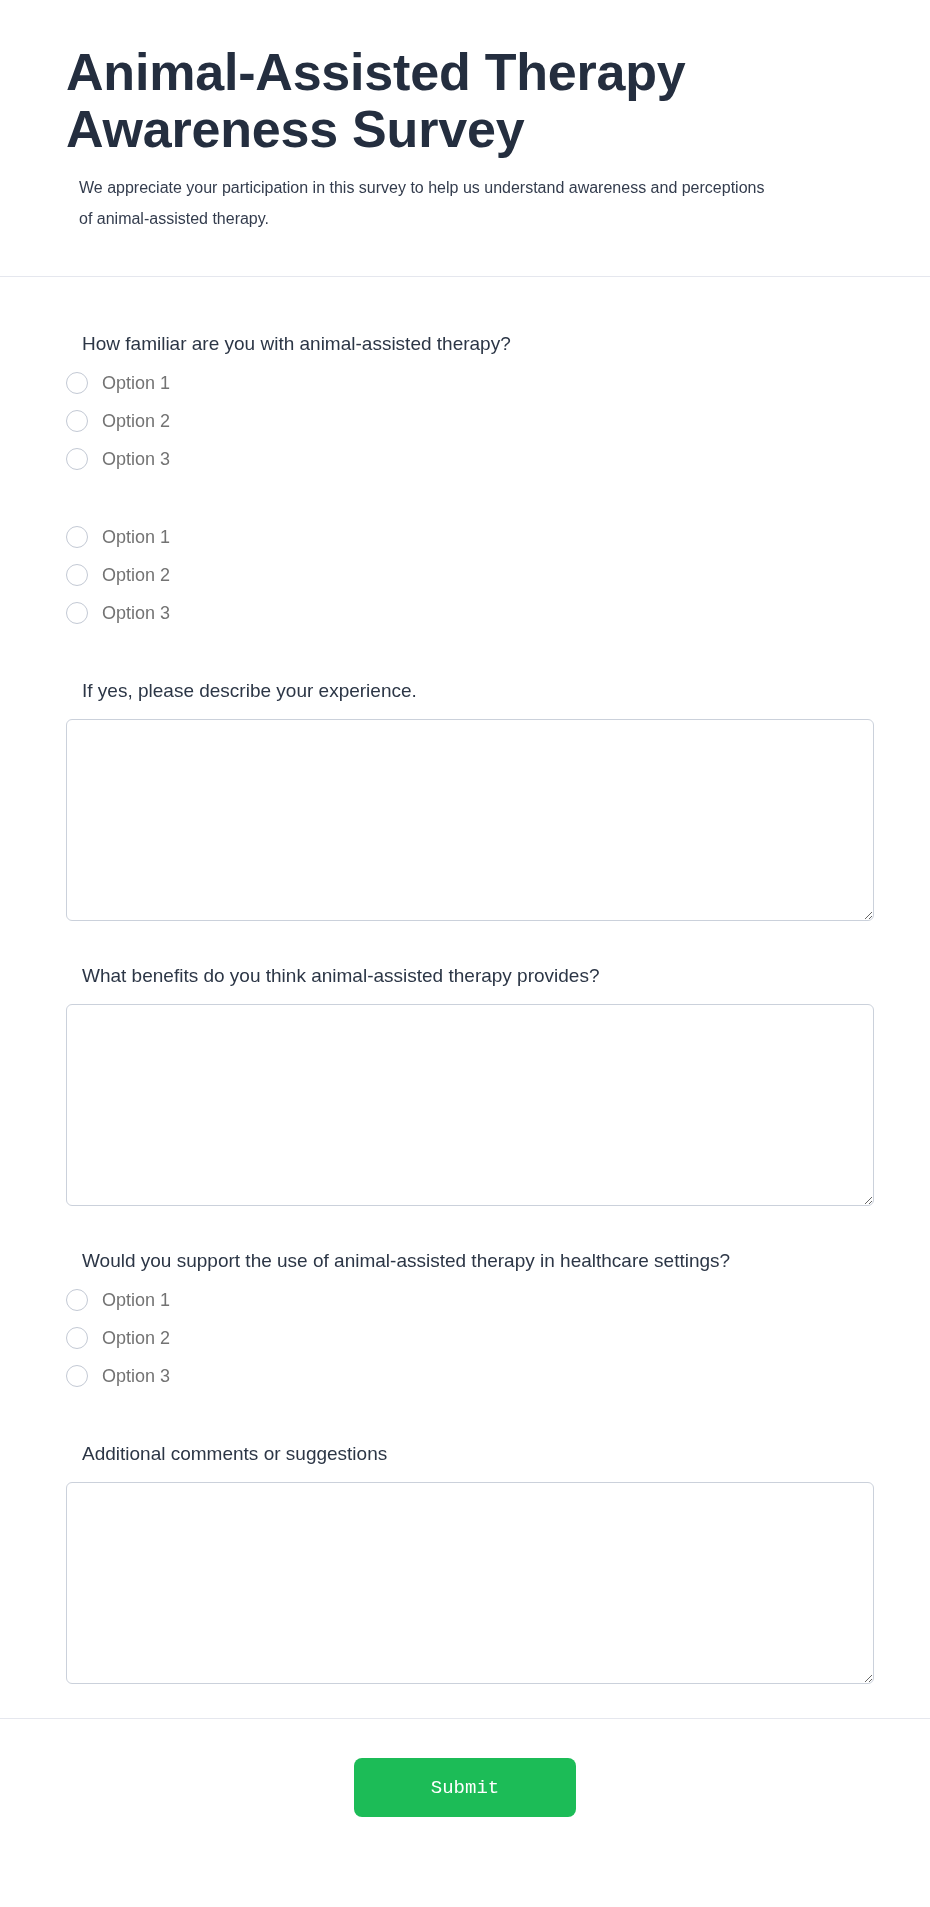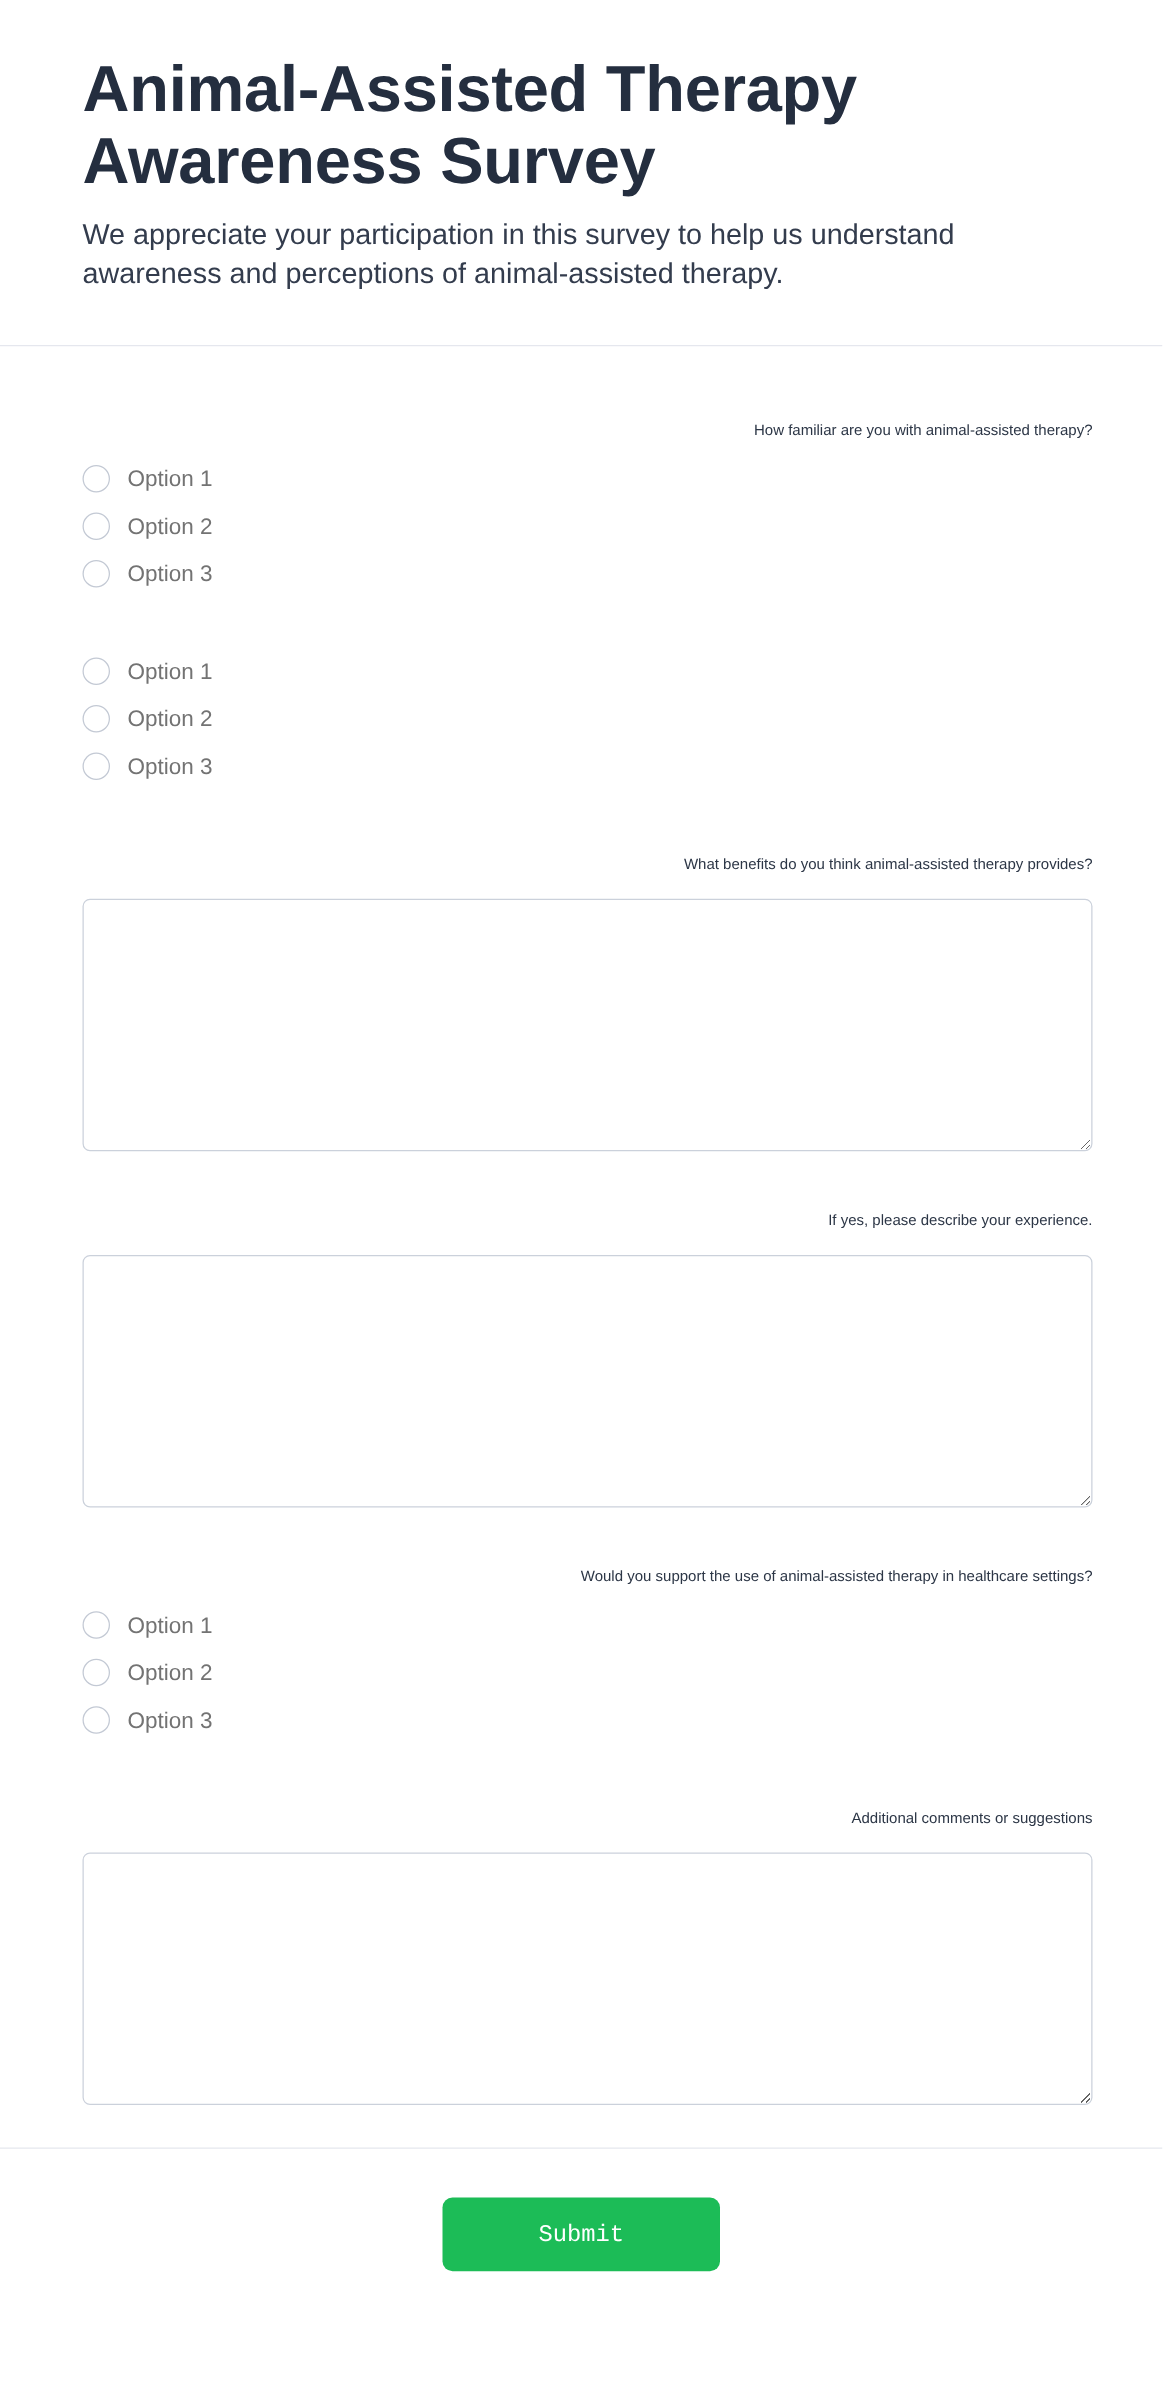--- a/index.html
+++ b/index.html
@@ -21,23 +21,23 @@
   .page-title {
     margin: 0;
     max-width: 808px;
     font-size: 52px;
     line-height: 57px;
     font-weight: 700;
     color: #242e3f;
     letter-spacing: -0.2px;
   }
   .page-desc {
-    margin: 14px 0 0 0;
+    margin: 14px 0 0 13px;
     max-width: 700px;
-    font-size: 23px;
+    font-size: 16px;
     line-height: 31px;
     color: #333c4d;
   }
 
   .divider {
     height: 1px;
     background: #e5e7ee;
     width: 100%;
   }
 
@@ -45,24 +45,23 @@
   .form-body {
     padding: 56px 56px 34px 66px;
   }
   .field { margin-bottom: 44px; }
   .field.radio-field { margin-bottom: 56px; }
   .field:last-child { margin-bottom: 0; }
 
   .q-label {
     display: block;
     margin: 0 0 17px 16px;
-    font-size: 12px;
+    font-size: 19px;
     line-height: 22px;
     color: #2c3646;
-    text-align: right;
   }
 
   .radio-row {
     display: flex;
     align-items: center;
     margin-bottom: 16px;
     cursor: pointer;
   }
   .radio-row:last-child { margin-bottom: 0; }
   .radio-row input[type="radio"] {
@@ -153,26 +152,26 @@
       <input type="radio" name="q1" style="">
       <span class="opt-text">Option 2</span>
     </label>
     <label class="radio-row">
       <input type="radio" name="q1" style="">
       <span class="opt-text">Option 3</span>
     </label>
   </div>
 
   <div class="field">
+    <span class="q-label">If yes, please describe your experience.</span>
+    <textarea class="answer-box" style=""></textarea>
+  </div>
+
+  <div class="field">
     <span class="q-label">What benefits do you think animal-assisted therapy provides?</span>
-    <textarea class="answer-box" style=""></textarea>
-  </div>
-
-  <div class="field">
-    <span class="q-label">If yes, please describe your experience.</span>
     <textarea class="answer-box" style=""></textarea>
   </div>
 
   <div class="field radio-field">
     <span class="q-label">Would you support the use of animal-assisted therapy in healthcare settings?</span>
     <label class="radio-row">
       <input type="radio" name="q4" style="">
       <span class="opt-text">Option 1</span>
     </label>
     <label class="radio-row">

